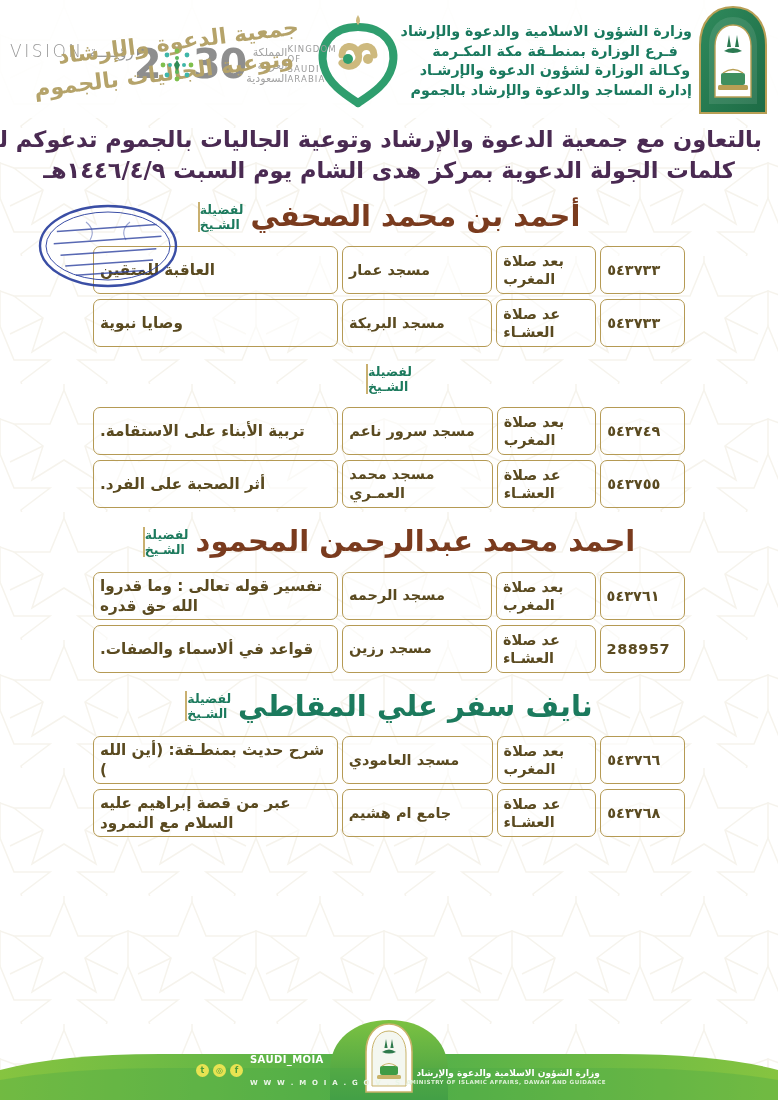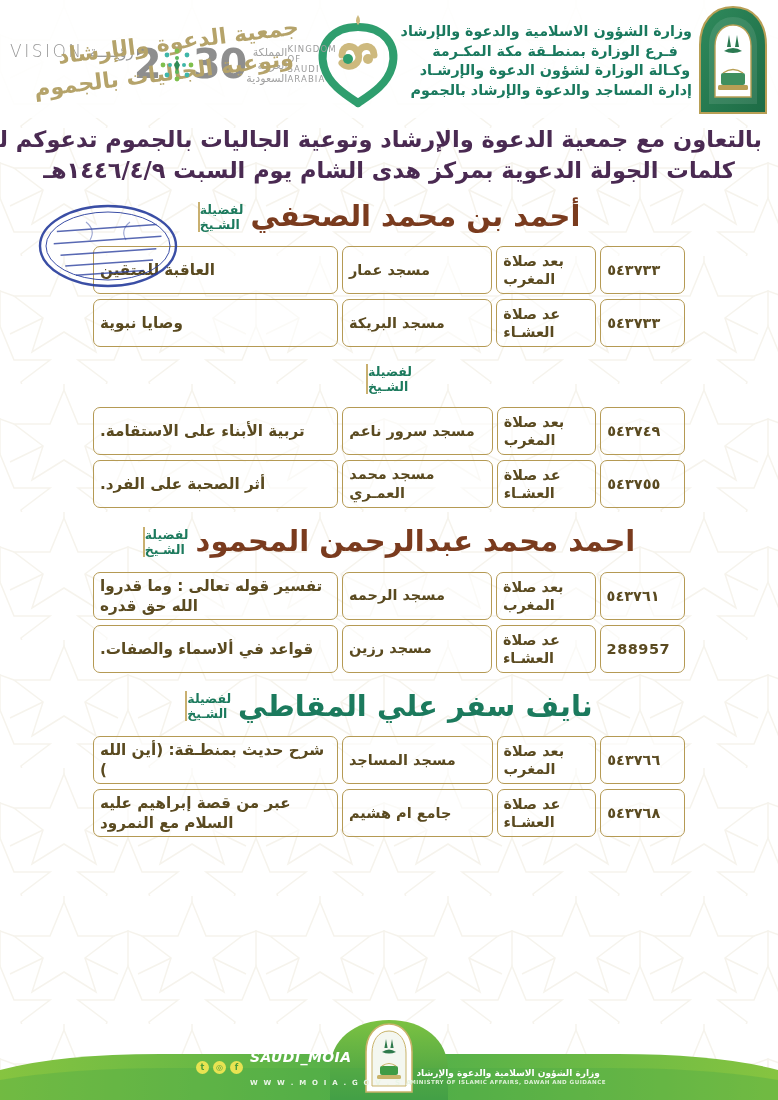--- a/index.html
+++ b/index.html
@@ -279,24 +279,23 @@
     display: flex;
     align-items: center;
     justify-content: center;
     color: #4a9c3a;
     font-size: 8px;
     font-weight: 700;
   }
   .handle-block { line-height: 1.35; direction: ltr; }
   .handle-name {
     color: #ffffff;
-    font-size: 14px;
+    font-size: 10px;
     font-weight: 700;
     letter-spacing: 0.4px;
-    font-style: italic;
   }
   .handle-url {
     color: #eaf5e6;
     font-size: 7px;
     letter-spacing: 1.7px;
     font-weight: 700;
     margin-top: 12px;
   }
   .footer-right {
     position: absolute;
@@ -535,21 +534,21 @@
         <div class="honor">
           <span>لفضيلة</span>
           <span>الشـيخ</span>
         </div>
       </div>
       <table class="tbl">
           <tbody>
         <tr>
           <td class="c-num">٥٤٣٧٦٦</td>
           <td class="c-time">بعد صلاة المغرب</td>
-          <td class="c-mosque">مسجد المساجد</td>
+          <td class="c-mosque">مسجد العامودي</td>
           <td class="c-topic">شرح حديث بمنطـقة: (أين الله )</td>
         </tr>
         <tr>
           <td class="c-num">٥٤٣٧٦٨</td>
           <td class="c-time">عد صلاة العشـاء</td>
           <td class="c-mosque">جامع ام هشيم</td>
           <td class="c-topic">عبر من قصة إبراهيم عليه السلام مع النمرود</td>
         </tr>
       </tbody>
         </table>

